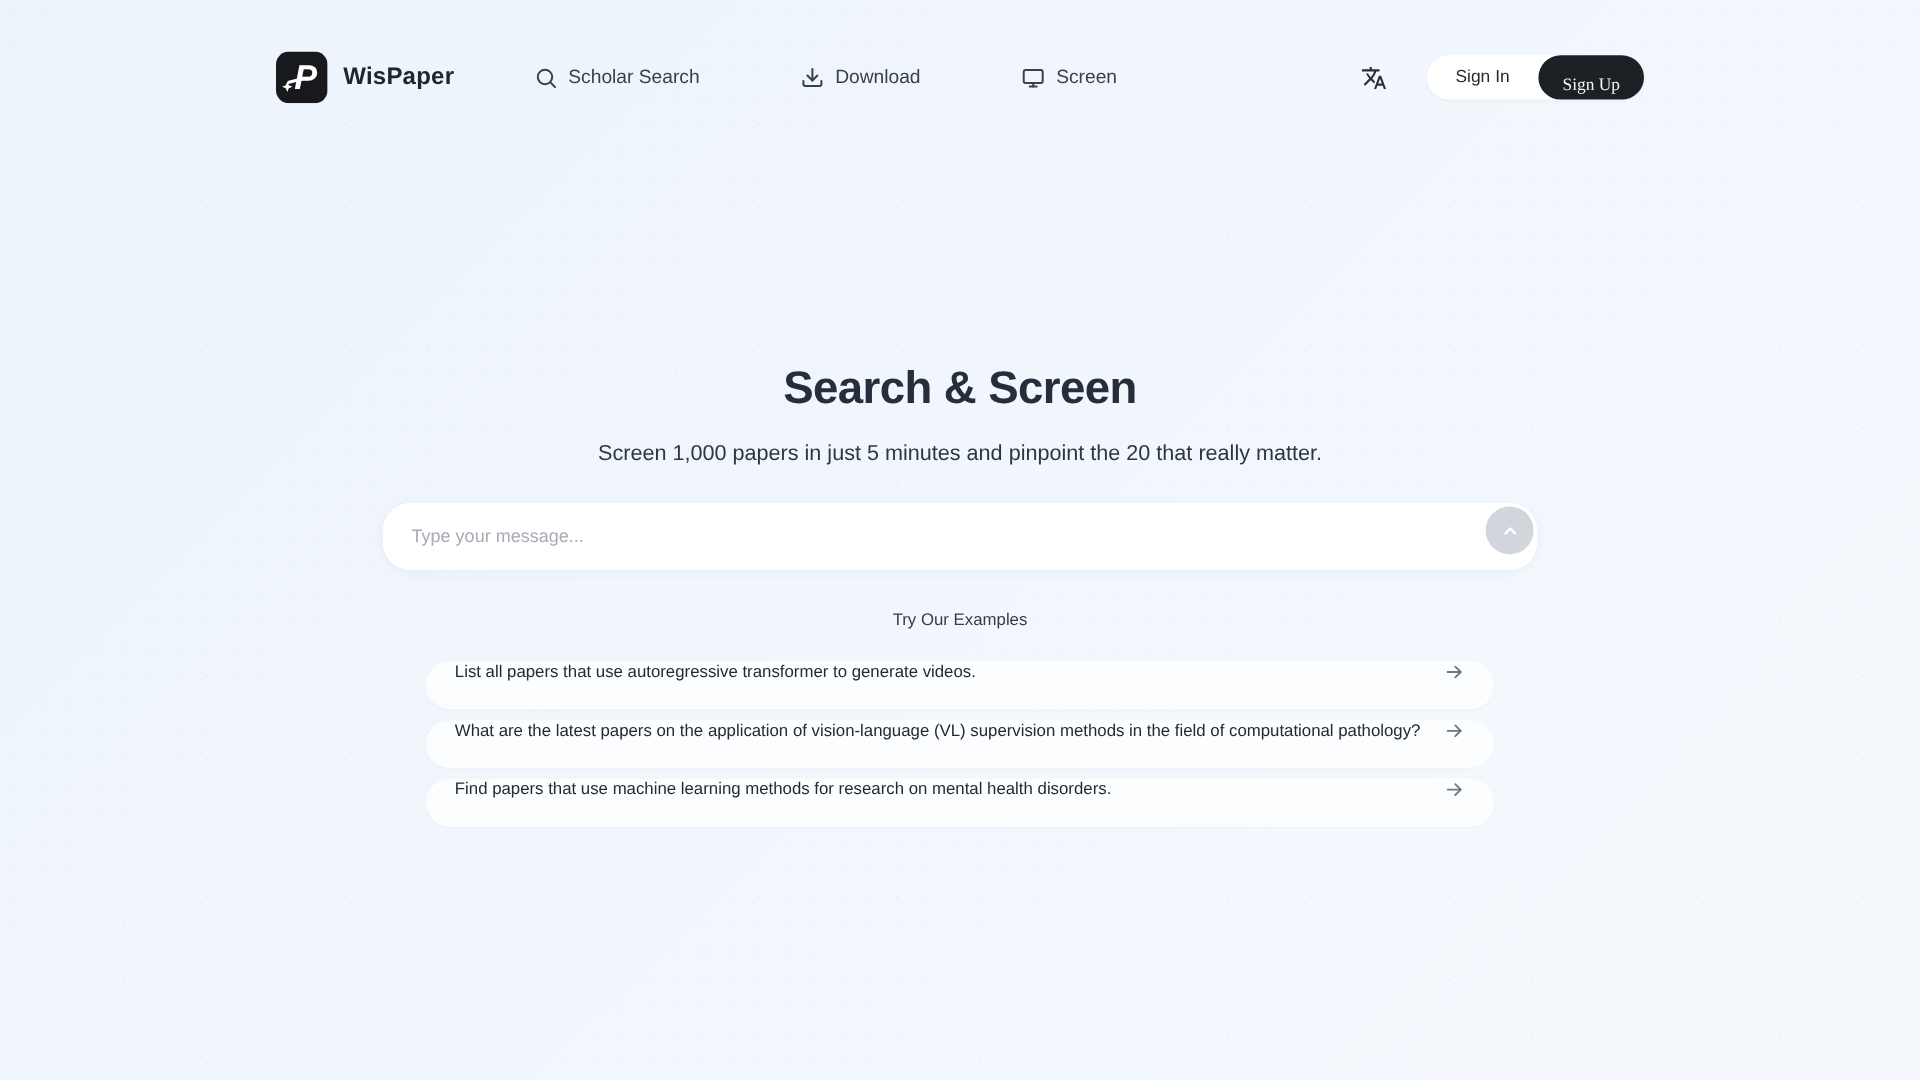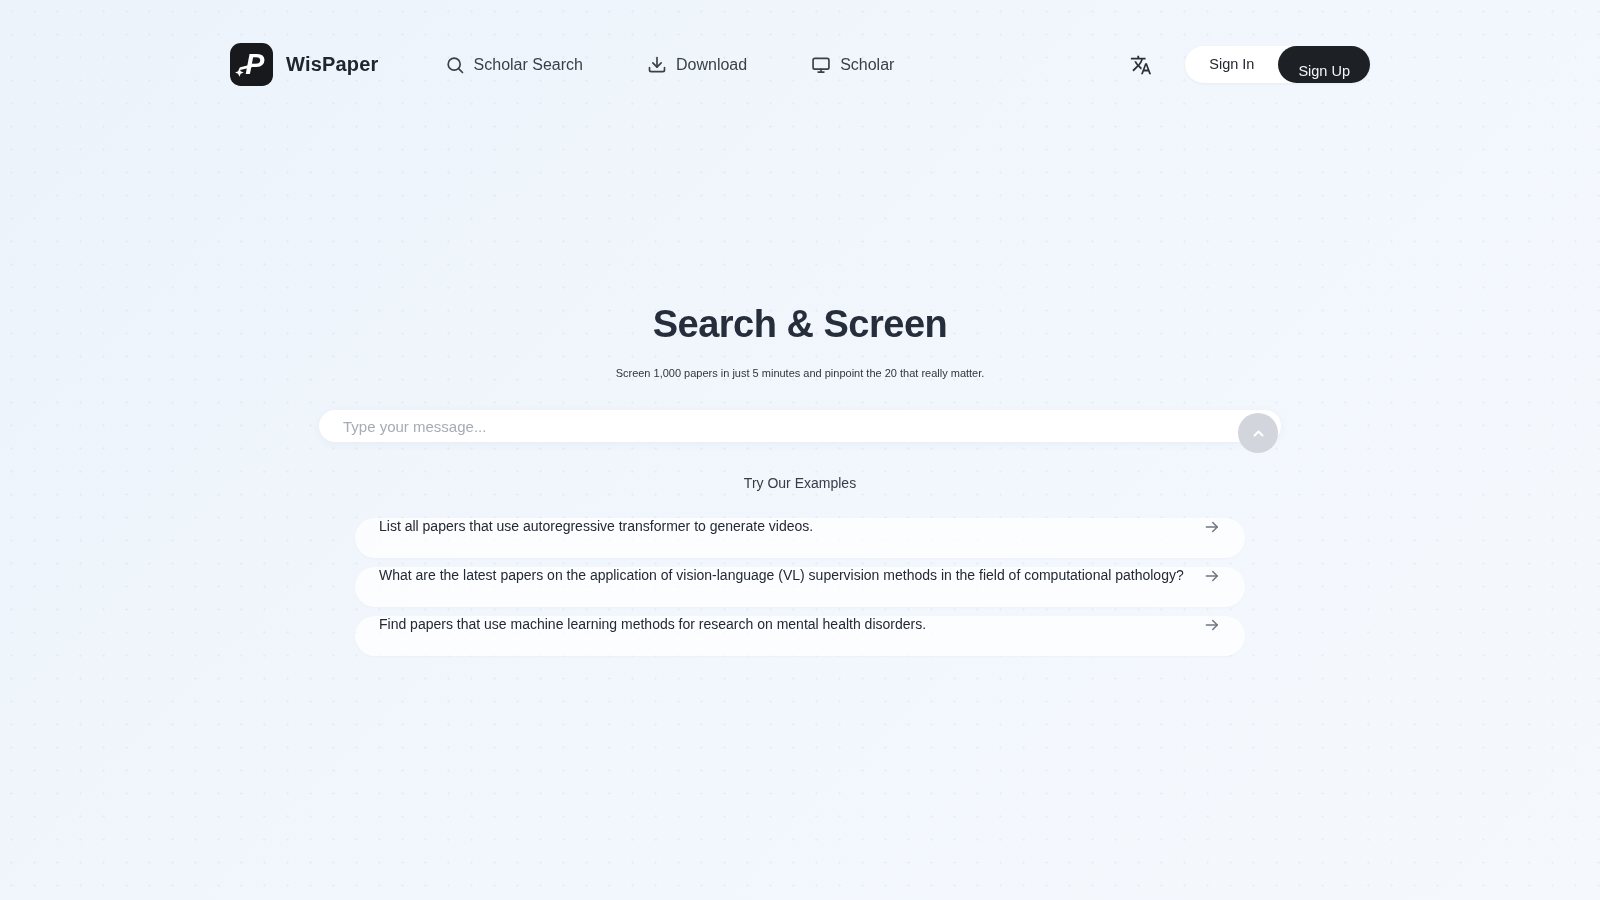--- a/index.html
+++ b/index.html
@@ -20,53 +20,53 @@
   }
 
   
   .header{
     position:absolute; top:43px; left:230px; right:230px;
     display:flex; align-items:center; height:43px;
   }
   .brand{display:flex; align-items:center; gap:13px; cursor:pointer;}
   .logo{width:43px; height:43px; display:block;}
   .brand-name{font-size:20px; font-weight:600; color:#20252e; letter-spacing:.2px;}
-  .nav{display:flex; align-items:center; gap:64px; margin-left:66px;}
+  .nav{display:flex; align-items:center; gap:84px; margin-left:66px;}
   .nav-item{
     display:flex; align-items:center; gap:9px;
     font-size:16px; color:var(--nav-ink); cursor:pointer; white-space:nowrap;
   }
   .nav-item svg{display:block;}
   .hdr-right{margin-left:auto; display:flex; align-items:center; gap:33px;}
   .translate-btn{width:22px;height:22px;color:#2a3038;cursor:pointer;display:flex;align-items:center;}
   .auth{
     display:flex; align-items:center; background:var(--white);
     border-radius:19px; height:37px;
     box-shadow:0 1px 3px rgba(20,40,80,.05);
   }
   .signin{
     padding:0 24px; font-size:14.5px; color:#23282f; line-height:37px;
     background:transparent; border:none; cursor:pointer; border-radius:19px;
     font-family:inherit;
   }
   .signup{
     background:var(--dark-pill); color:#f4f5f6; border:none; cursor:pointer;
     height:37px; padding:17px 20px; border-radius:19px; font-size:14.5px;
-    font-family:Liberation Sans, sans-serif;
+    font-family:Liberation Serif, serif;
   }
 
   
   .main{position:absolute; top:303px; left:0; right:0; text-align:center;}
   .hero-title{
     font-size:38px; font-weight:700; color:var(--ink); letter-spacing:-.5px;
   }
-  .hero-sub{font-size:11px; color:var(--ink-soft); margin-top:21px;}
+  .hero-sub{font-size:18px; color:var(--ink-soft); margin-top:21px;}
 
   .inputbar{
-    width:962px; height:32px; margin:31px auto 0; position:relative;
+    width:962px; height:56px; margin:31px auto 0; position:relative;
     background:var(--white); border-radius:23px;
     box-shadow:0 2px 10px rgba(30,60,110,.05);
     text-align:left;
   }
   .msg-input{
     width:100%; height:100%; border:none; outline:none; background:transparent;
     border-radius:23px; padding:0 60px 0 24px; font-size:15px;
     color:#30363f; font-family:inherit;
   }
   .msg-input::placeholder{color:var(--placeholder);}
@@ -117,21 +117,21 @@
           <line x1="12" y1="14.5" x2="12" y2="3"></line>
       </svg>
       <span>Download</span>
     </div>
     <div class="nav-item">
       <svg width="20" height="20" viewBox="0 0 24 24" fill="none" stroke="currentColor" stroke-width="2" stroke-linecap="round" stroke-linejoin="round">
         <rect x="2.5" y="4" width="19" height="13" rx="2"></rect>
         <line x1="8.5" y1="20.5" x2="15.5" y2="20.5"></line>
           <line x1="12" y1="17" x2="12" y2="20.5"></line>
       </svg>
-      <span>Scholar</span>
+      <span>Screen</span>
     </div>
   </nav>
 
   <div class="hdr-right">
     <span class="translate-btn">
       <svg width="22" height="22" viewBox="0 0 24 24" fill="currentColor">
         <path d="M12.87 15.07l-2.54-2.51.03-.03c1.74-1.94 2.98-4.17 3.71-6.53H17V4h-7V2H8v2H1v1.99h11.17C11.5 7.92 10.44 9.75 9 11.35 8.07 10.32 7.3 9.19 6.69 8h-2c.73 1.63 1.73 3.17 2.98 4.56l-5.09 5.02L4 19l5-5 3.11 3.11.76-2.04zM18.5 10h-2L12 22h2l1.12-3h4.75L21 22h2l-4.5-12zm-2.62 7l1.62-4.33L19.12 17h-3.24z"></path>
       </svg>
     </span>
     <div class="auth">

